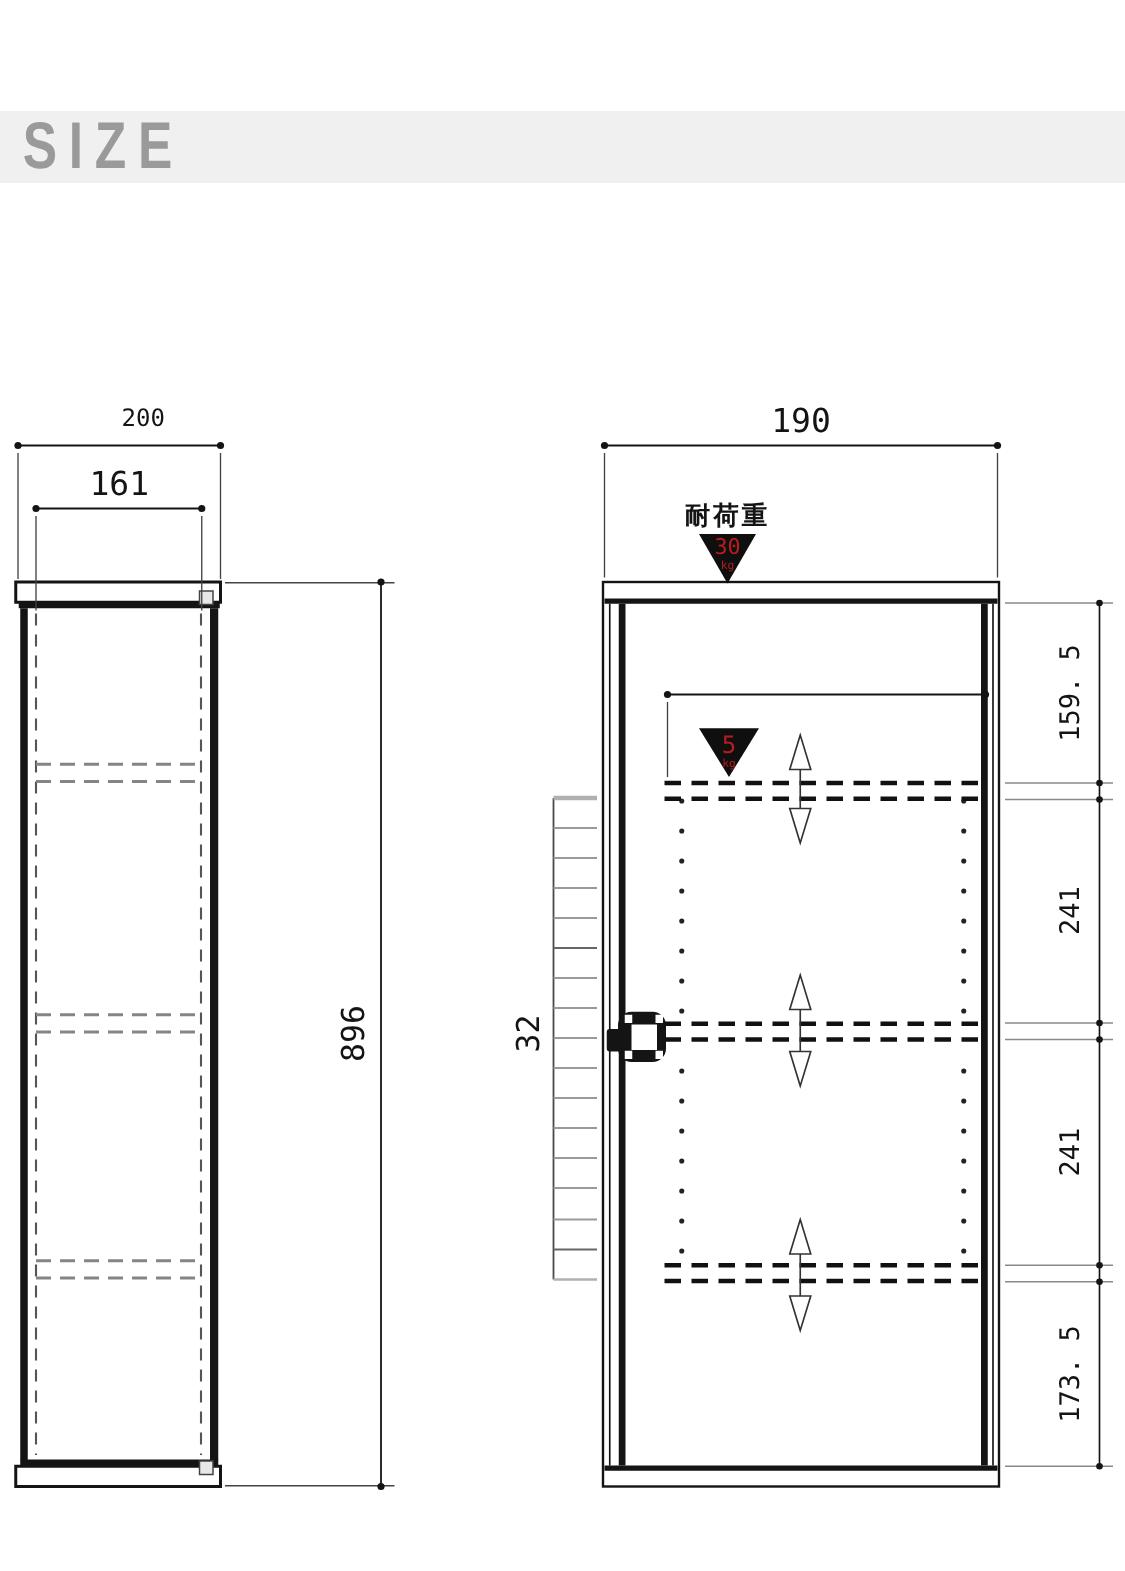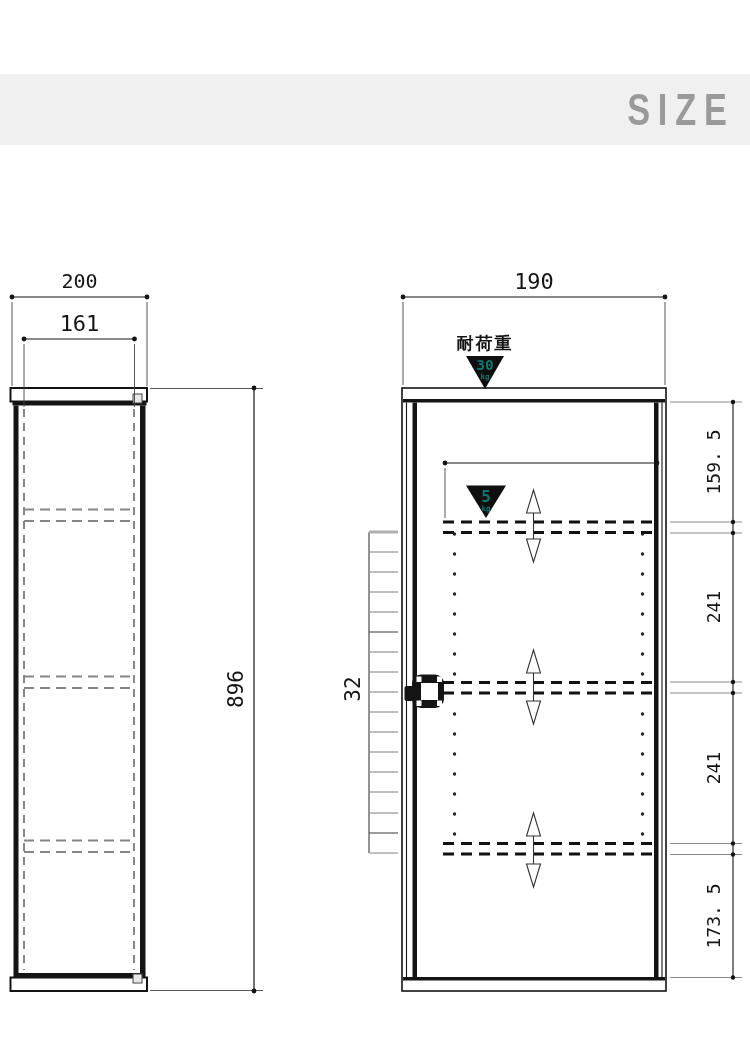--- a/index.html
+++ b/index.html
@@ -1,29 +1,29 @@
 <!DOCTYPE html>
 <html><head>
 <meta charset="utf-8">
 <style>
   html,body{margin:0;padding:0;background:#ffffff;}
   .stage{position:relative;width:750px;height:1047px;background:#ffffff;overflow:hidden;
          font-family:"Liberation Sans",sans-serif;}
-  .banner{position:absolute;left:0;top:74px;width:750px;height:71px;background:#f0f0f0;
-          display:flex;align-items:center;justify-content:flex-end;}
+  .banner{position:absolute;left:0;top:74px;width:750px;height:48px;background:#f0f0f0;
+          display:flex;align-items:center;justify-content:flex-start;}
   .banner h1{margin:0;font-size:44px;font-weight:bold;color:#9a9a9a;letter-spacing:10px;
              transform:scaleX(0.78);transform-origin:center;line-height:1;}
   svg.linework{position:absolute;left:0;top:0;}
   .dim{position:absolute;font-family:"DejaVu Sans Mono","Liberation Mono",monospace;
        color:#141414;text-align:center;line-height:1;white-space:nowrap;}
   .dimv{position:absolute;font-family:"DejaVu Sans Mono","Liberation Mono",monospace;
         color:#141414;line-height:1;white-space:nowrap;
         transform:translate(-50%,-50%) rotate(-90deg);}
   .jp{font-family:"Liberation Sans",sans-serif;font-weight:bold;letter-spacing:2px;text-align:center;}
-  .wh{color:#0f766e;font-weight:bold;}
+  .wh{color:#b91c1c;font-weight:normal;}
 </style>
 </head>
 <body>
 
 <div class="stage">
 
   <div class="banner">
     <h1>SIZE</h1>
   </div>
 
@@ -195,21 +195,21 @@
         <circle cx="733" cy="533" r="2.2" fill="#141414"></circle>
         <circle cx="733" cy="682" r="2.2" fill="#141414"></circle>
         <circle cx="733" cy="693" r="2.2" fill="#141414"></circle>
         <circle cx="733" cy="843.5" r="2.2" fill="#141414"></circle>
         <circle cx="733" cy="854.5" r="2.2" fill="#141414"></circle>
         <circle cx="733" cy="977.5" r="2.2" fill="#141414"></circle>
       </g>
     </g>
   </svg>
 
-  <div class="dim" style="left:12px;top:271px;width:135px;font-size:20px;">200</div>
+  <div class="dim" style="left:28px;top:271px;width:135px;font-size:16px;">200</div>
   <div class="dim" style="left:24px;top:313px;width:111px;font-size:22px;">161</div>
   <div class="dimv" style="left:236px;top:689px;font-size:21px;">896</div>
 
   <div class="dim" style="left:403px;top:271px;width:262px;font-size:22px;">190</div>
   <div class="dim jp" style="left:430px;top:335px;width:110px;font-size:17px;">耐荷重</div>
   <div class="dim wh" style="left:465px;top:358px;width:40px;font-size:14.5px;">30</div>
   <div class="dim wh" style="left:465px;top:373px;width:40px;font-size:7.5px;">kg</div>
 
   <div class="dim wh" style="left:466px;top:489px;width:40px;font-size:16px;">5</div>
   <div class="dim wh" style="left:466px;top:505px;width:40px;font-size:7.5px;">kg</div>

